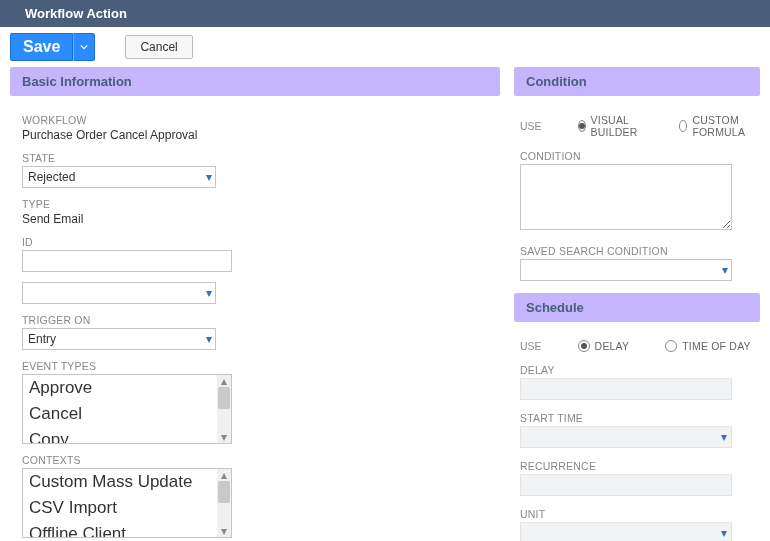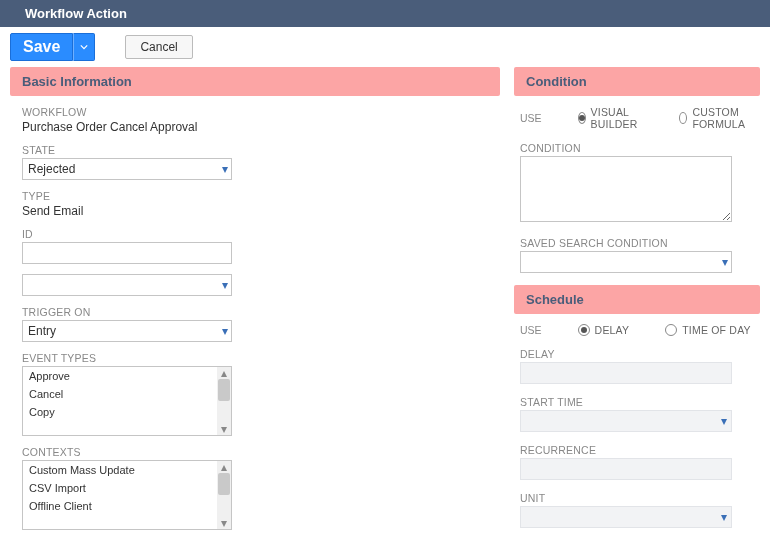--- a/index.html
+++ b/index.html
@@ -7,31 +7,31 @@
   .header-bar { background: #4a5d7a; color: #fff; padding: 6px 25px; font-weight: bold; font-size: 13px; }
   .toolbar { padding: 6px 10px; display: flex; gap: 30px; align-items: center; }
   .btn-split { display: inline-flex; }
   .btn-save { background: #2a8cff; color: #fff; border: 1px solid #1a6ed8; padding: 4px 12px; font-size: 16px; font-weight: bold; border-radius: 2px 0 0 2px; cursor: pointer; }
   .btn-save-drop { background: #2a8cff; color: #fff; border: 1px solid #1a6ed8; border-left: 1px solid #6fb0ff; padding: 4px 6px; border-radius: 0 2px 2px 0; cursor: pointer; display:flex; align-items:center; }
   .btn-save-drop svg { width: 8px; height: 8px; }
   .btn-cancel { background: #f7f7f7; color: #333; border: 1px solid #bbb; padding: 4px 14px; font-size: 12px; border-radius: 2px; cursor: pointer; }
   .cols { display: flex; gap: 14px; padding: 0 10px 10px; }
   .col-left { flex: 0 0 490px; }
   .col-right { flex: 1; }
-  .panel-title { background: #fca5a5; color: #4a5d7a; font-weight: bold; padding: 7px 12px; font-size: 13px; margin-bottom: 10px; border-radius: 2px; }
+  .panel-title { background: #c4b5fd; color: #4a5d7a; font-weight: bold; padding: 7px 12px; font-size: 13px; margin-bottom: 18px; border-radius: 2px; }
   .field { margin: 0 12px 10px; }
   .field-label { color: #888; font-size: 10.5px; letter-spacing: 0.2px; text-transform: uppercase; margin-bottom: 2px; }
   .field-value { color: #333; font-size: 12px; }
-  .select-wrap { position: relative; width: 210px; }
+  .select-wrap { position: relative; width: 194px; }
   .select-wrap input, .select-wrap .fake-select { width: 100%; border: 1px solid #c5c5c5; padding: 3px 22px 3px 5px; font-size: 12px; height: 22px; background: #fff; }
   .select-arrow { position: absolute; right: 4px; top: 50%; transform: translateY(-50%); pointer-events: none; color: #3a6fb7; }
   .text-input { width: 210px; border: 1px solid #c5c5c5; padding: 3px 5px; font-size: 12px; height: 22px; background: #fff; }
   .multiselect { width: 210px; border: 1px solid #c5c5c5; background: #fff; position: relative; }
   .multiselect .ms-list { height: 68px; overflow: hidden; }
-  .multiselect .ms-item { padding: 3px 6px; font-size: 11px; cursor: pointer; }
+  .multiselect .ms-item { padding: 3px 6px; font-size: 17px; cursor: pointer; }
   .ms-scroll { position: absolute; right: 0; top: 0; bottom: 0; width: 14px; background: #f0f0f0; display: flex; flex-direction: column; }
   .ms-scroll .tri { height: 12px; display: flex; align-items: center; justify-content: center; color: #888; }
   .ms-scroll .track { flex: 1; background: #f0f0f0; position: relative; }
   .ms-scroll .thumb { position: absolute; left: 1px; right: 1px; top: 0; height: 22px; background: #c9c9c9; border-radius: 2px; }
   .radio-row { display: flex; align-items: center; gap: 36px; }
   .radio-row .lbl { color: #888; font-size: 10.5px; text-transform: uppercase; margin-right: 0; }
   .radio-opt { display: flex; align-items: center; gap: 5px; }
   .radio { width: 12px; height: 12px; border: 1px solid #888; border-radius: 50%; display: inline-flex; align-items:center; justify-content:center; background:#fff; }
   .radio.checked::after { content:""; width:6px; height:6px; background:#555; border-radius:50%; }
   .radio-text { font-size: 10.5px; color: #666; letter-spacing: 0.2px; }

